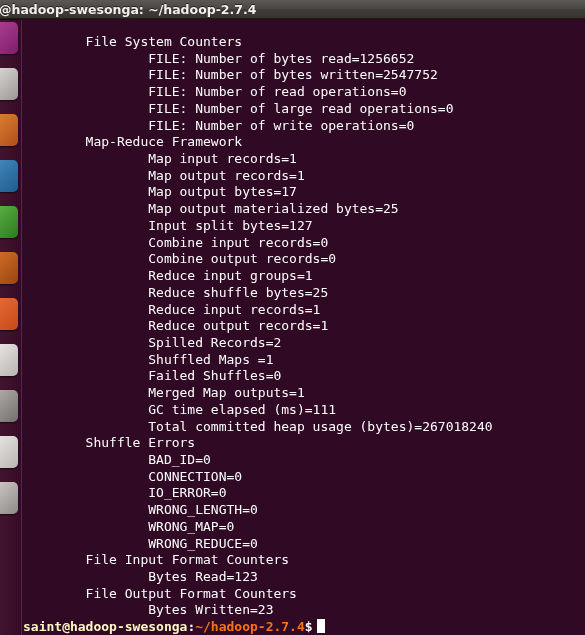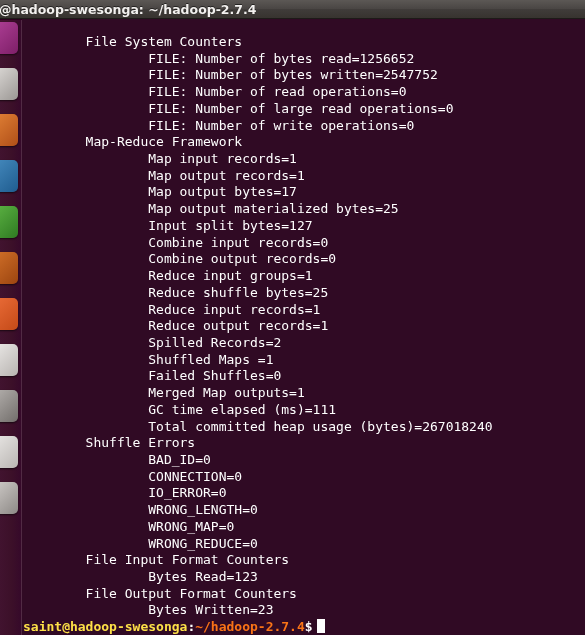--- a/index.html
+++ b/index.html
@@ -70,21 +70,21 @@
   }
   #term-lines {
     font-family:"DejaVu Sans Mono", monospace;
     font-size:13px;
     line-height:16.72px;
     color:#ffffff;
     white-space:pre;
     letter-spacing:0px;
   }
   .tline { height:16.72px; white-space:pre; }
-  .p-user { color:#fde047; font-weight:bold; }
+  .p-user { color:#fef9c3; font-weight:bold; }
   .p-colon { color:#ffffff; font-weight:bold; }
   .p-path { color:#f97316; font-weight:bold; }
   .p-dollar { color:#ffffff; font-weight:bold; }
   .cursor {
     display:inline-block;
     width:8px; height:14px;
     background:#ffffff;
     vertical-align:-2px;
     margin-left:4px;
   }

